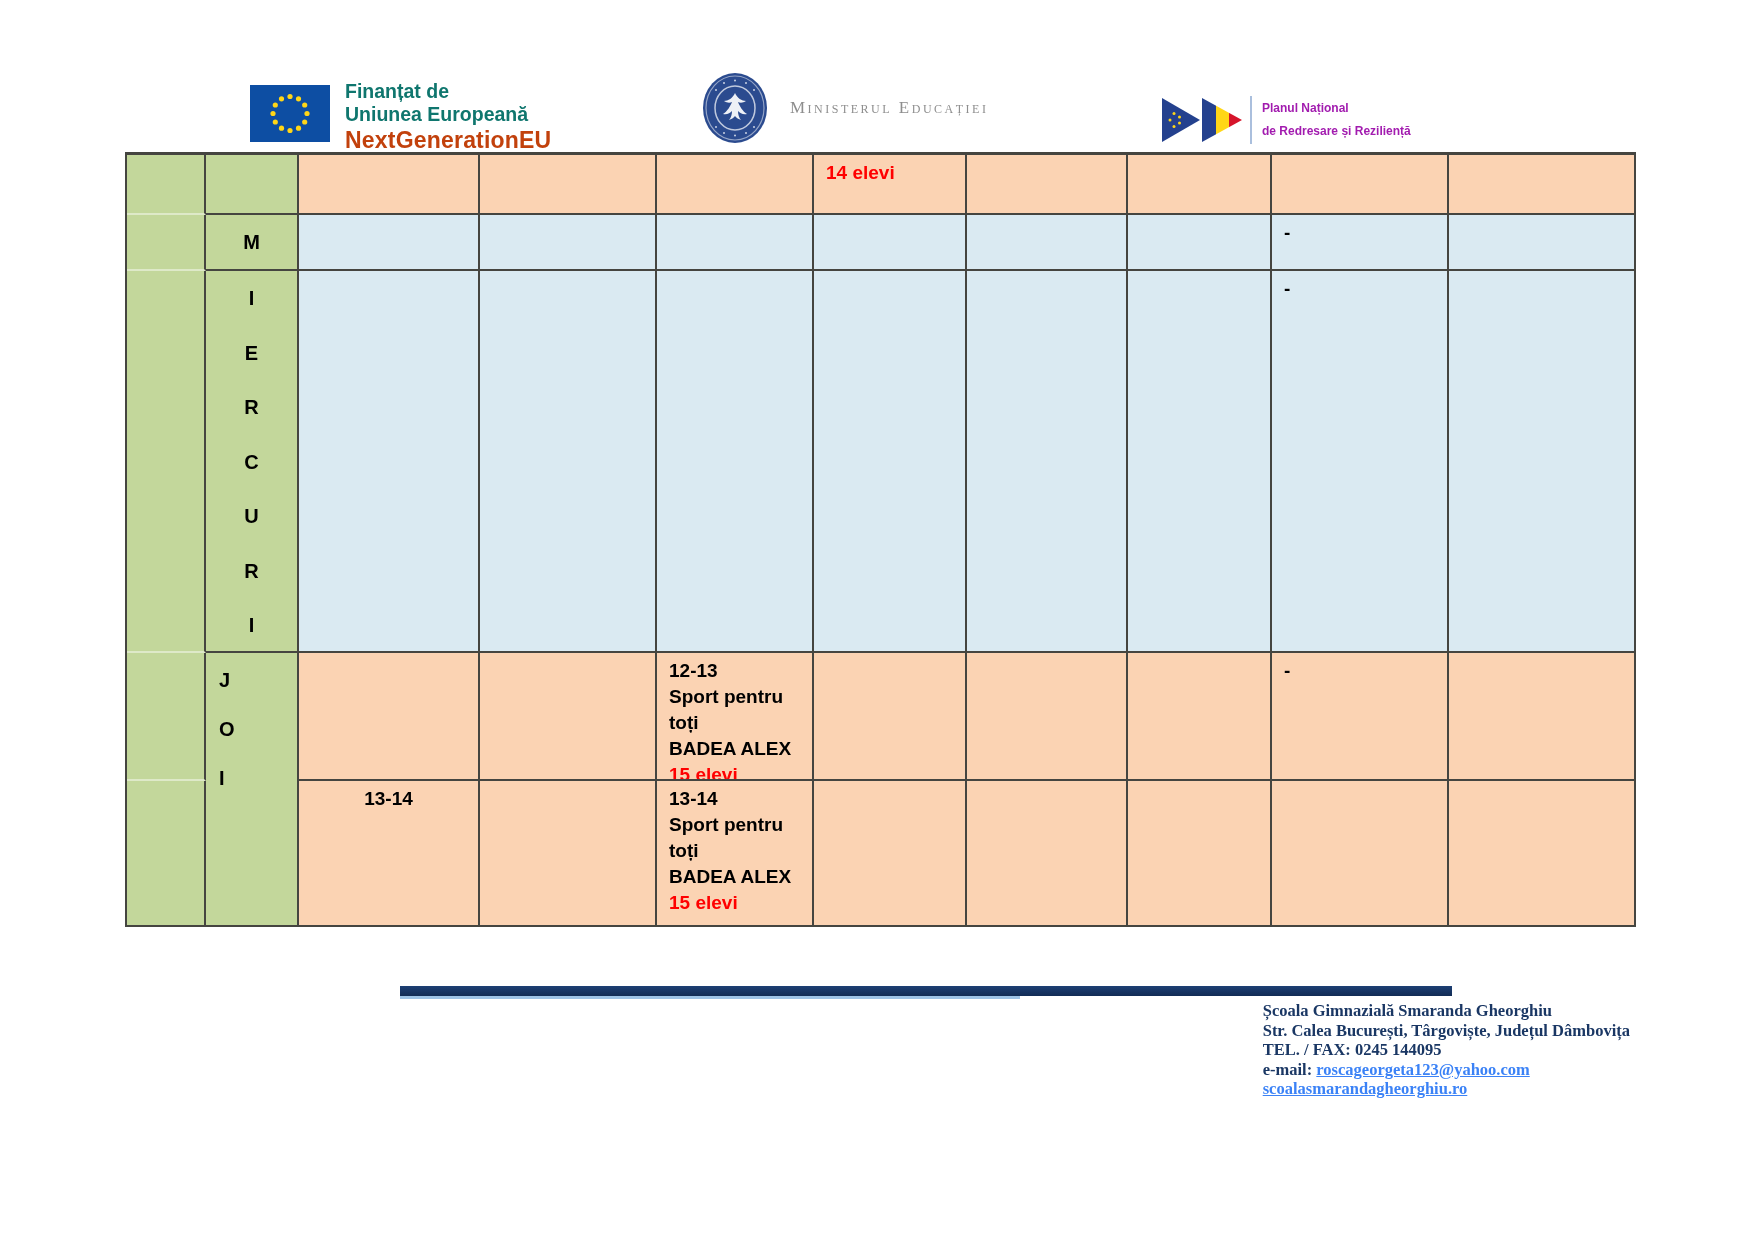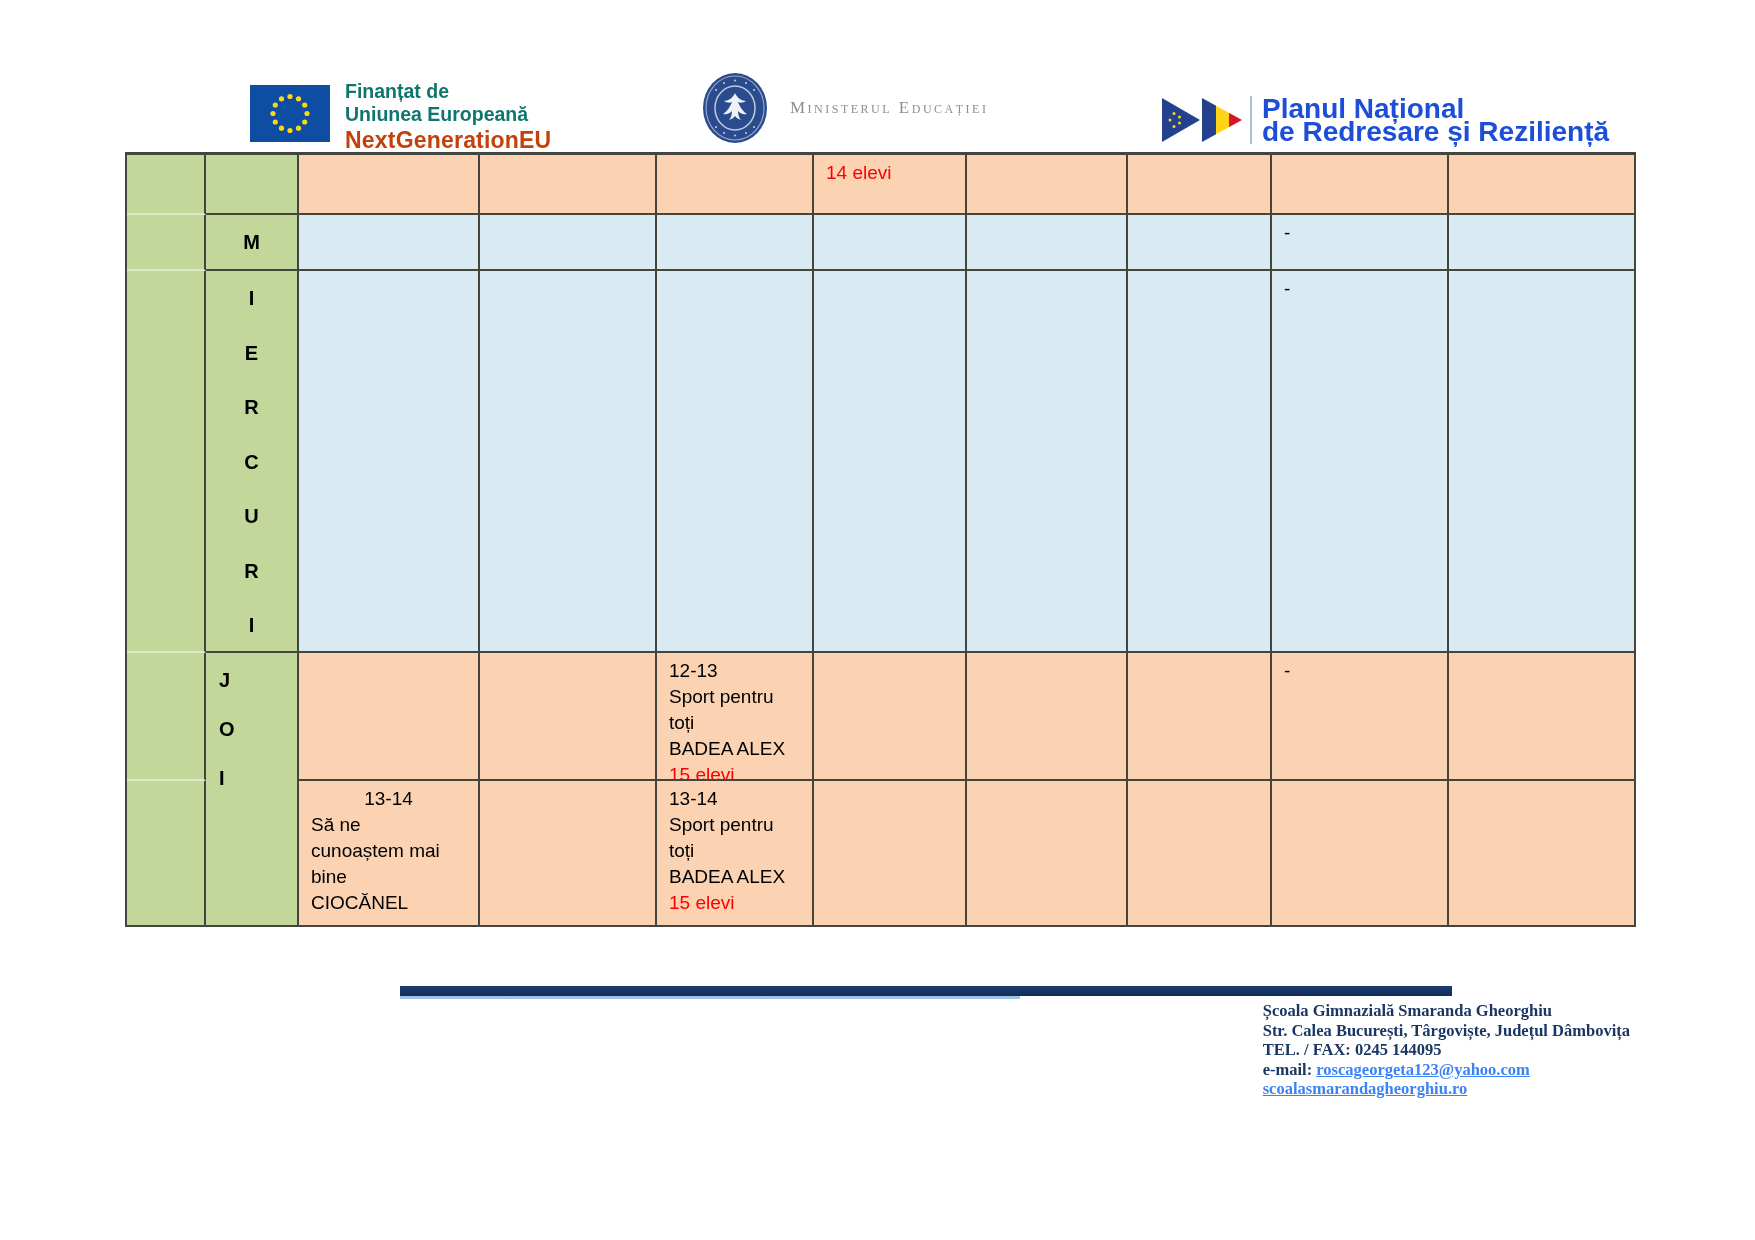--- a/index.html
+++ b/index.html
@@ -12,36 +12,36 @@
   .eu-text .l{font-weight:bold;font-size:19.5px;color:#0f766e;}
   .eu-text .gen{font-weight:bold;font-size:23px;color:#c2410c;margin-top:3px;letter-spacing:.2px;}
 
   .seal{position:absolute;left:702px;top:72px;}
   .ministry-label{position:absolute;left:790px;top:98px;font-family:Liberation Serif, serif;
       font-variant:small-caps;font-size:17px;letter-spacing:2.5px;color:#8e8e8e;}
 
   .pnrr{position:absolute;left:1162px;top:96px;display:flex;align-items:center;}
   .pnrr .arrows{display:flex;gap:2px;}
   .pnrr .divider{width:2px;height:48px;background:#aabfdd;margin:0 10px 0 8px;}
-  .pnrr .txt{font-weight:bold;font-size:28px;line-height:23px;color:#1d4ed8;}
+  .pnrr .txt{font-weight:bold;font-size:12px;line-height:23px;color:#a21caf;}
 
   
   .sched{position:absolute;left:125px;top:152px;display:grid;
     grid-template-columns:79px 93px 181px 177px 157px 153px 161px 144px 177px 185px;
     grid-template-rows:60px 56px 382px 128px 144px;
     border:2px solid #454540;border-top-width:3px;}
   .cell{box-sizing:border-box;border-right:2px solid #454540;border-bottom:2px solid #454540;
         overflow:hidden;color:#000;}
   .o{background:#fbd3b3}
   .b{background:#daeaf2}
   .g{background:#c3d79b}
   .lc{border-right:none}
   .lr{border-bottom:none}
   .g0{border-bottom-color:rgba(255,255,255,.45)}
-  .pad{padding:5px 12px;font-weight:normal;font-size:19px;line-height:26px;}
+  .pad{padding:5px 12px;font-weight:bold;font-size:19px;line-height:26px;}
   .red{color:#ff0000;}
   .body{white-space:pre-line;}
   .t-center{text-align:center;}
   .day-m{display:flex;align-items:center;justify-content:center;
          font-weight:bold;font-size:20px;}
   .day-stack{white-space:pre-line;text-align:center;font-weight:bold;font-size:20px;line-height:54.5px;}
   .day-joi{white-space:pre-line;font-weight:bold;font-size:20px;line-height:49px;
            padding:3px 0 0 13px;grid-row:span 2;}
 
   
@@ -195,24 +195,20 @@
     </div>
     <div class="cell o"></div>
     <div class="cell o"></div>
     <div class="cell o"></div>
     <div class="cell o pad">-</div>
     <div class="cell o lc"></div>
 
     <div class="cell g g0 lr"></div>
     <div class="cell o pad lr">
       <div class="t-center">13-14</div>
-      <div class="body">Să ne
-cunoaștem mai
-bine
-CIOCĂNEL</div>
     </div>
     <div class="cell o lr"></div>
     <div class="cell o pad lr">
       <div>13-14</div>
       <div class="body">Sport pentru
 toți
 BADEA ALEX</div>
       <div class="red">15 elevi</div>
     </div>
     <div class="cell o lr"></div>

